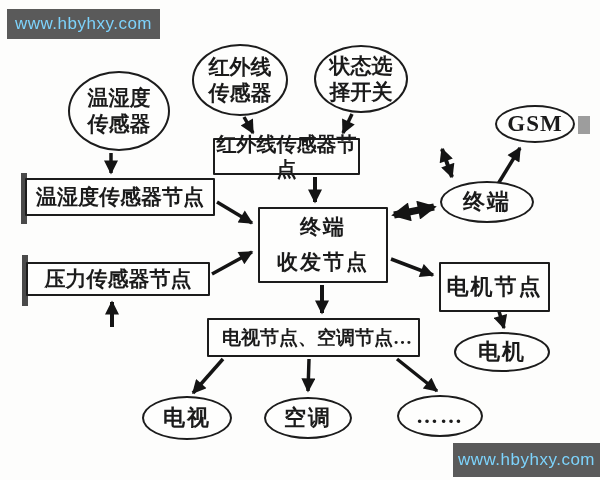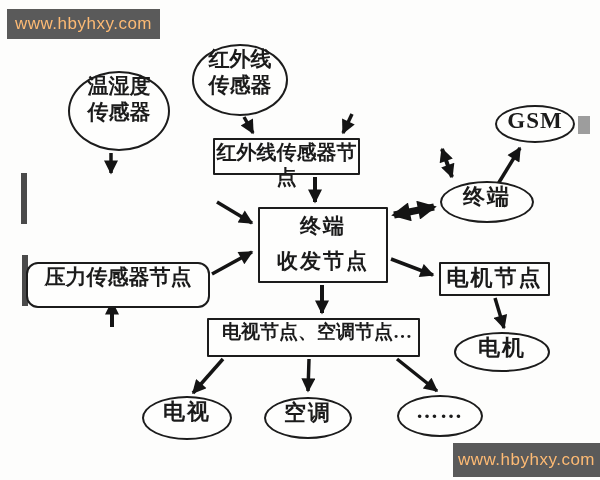--- a/index.html
+++ b/index.html
@@ -2,36 +2,36 @@
 <html><head>
 <meta charset="utf-8">
 <style>
   html,body{margin:0;padding:0;background:#fff;}
   .canvas{
     position:relative;width:600px;height:480px;background:#fdfdfc;overflow:hidden;
     font-family:"Liberation Serif","DejaVu Serif",serif;
   }
   .wires{position:absolute;left:0;top:0;width:600px;height:480px;}
   .node{
-    position:absolute;display:flex;align-items:flex-start;justify-content:center;
+    position:absolute;display:flex;align-items:center;justify-content:center;
     text-align:center;color:#1b1b1b;font-weight:bold;
     background:#fefefd;border:2px solid #1c1c1c;box-sizing:border-box;
     white-space:pre-line;line-height:1.25;
   }
   .ellipse{border-radius:50%;border-width:2.5px;}
   .rect{border-radius:1px;}
   .fs19{font-size:19px;}
   .fs20{font-size:20px;}
   .fs21{font-size:21px;}
   .fs22{font-size:22px;letter-spacing:2px;}
   .fs23{font-size:23px;letter-spacing:1px;}
   .mainbox{line-height:1.65;font-size:21px;letter-spacing:2px;}
   .watermark{
     position:absolute;display:flex;align-items:center;justify-content:center;
-    background:#5a5a5a;color:#fdba74;font-family:"Liberation Sans","DejaVu Sans",sans-serif;
+    background:#5a5a5a;color:#7dd3fc;font-family:"Liberation Sans","DejaVu Sans",sans-serif;
     font-size:17px;font-weight:normal;letter-spacing:.5px;
   }
   .shadowbar{position:absolute;background:#4a4a4a;}
   .graytick{position:absolute;background:#9d9d9d;}
 </style>
 </head>
 <body>
 
 <div class="canvas">
 
@@ -67,44 +67,47 @@
   <div class="shadowbar" style="left:21px;top:173px;width:6px;height:51px;"></div>
   <div class="shadowbar" style="left:22px;top:255px;width:6px;height:51px;"></div>
   <div class="graytick" style="left:578px;top:116px;width:12px;height:18px;"></div>
 
   <div class="node ellipse fs21" style="left:68px;top:71px;width:102px;height:80px;font-family:Liberation Serif, serif;"><span>温湿度
 传感器</span></div>
 
   <div class="node ellipse fs21" style="left:192px;top:44px;width:96px;height:72px;"><span>红外线
 传感器</span></div>
 
+  <div class="node ellipse fs21" style="left:314px;top:45px;width:94px;height:68px;"><span>状态选
+择开关</span></div>
 
 
   <div class="node ellipse fs23" style="left:495px;top:105px;width:80px;height:38px;"><span>GSM</span></div>
 
   <div class="node ellipse fs22" style="left:440px;top:181px;width:94px;height:42px;"><span>终端</span></div>
 
 
   <div class="node ellipse fs22" style="left:454px;top:332px;width:96px;height:40px;"><span>电机</span></div>
 
   <div class="node ellipse fs22" style="left:142px;top:396px;width:90px;height:44px;"><span>电视</span></div>
 
   <div class="node ellipse fs22" style="left:264px;top:397px;width:88px;height:42px;"><span>空调</span></div>
 
   <div class="node ellipse fs22" style="left:397px;top:395px;width:86px;height:42px;"><span>……</span></div>
 
   <div class="node rect fs20" style="left:213px;top:138px;width:147px;height:37px;"><span>红外线传感器节点</span></div>
 
+  <div class="node rect fs21" style="left:25px;top:178px;width:190px;height:38px;"><span>温湿度传感器节点</span></div>
 
   <div class="node rect mainbox" style="left:258px;top:207px;width:130px;height:76px;"><span>终端
 收发节点</span></div>
 
-  <div class="node rect fs21" style="left:26px;top:262px;width:184px;height:46px;border-radius:12px;"><span>压力传感器节点</span></div>
+  <div class="node rect fs21" style="left:26px;top:262px;width:184px;height:34px;"><span>压力传感器节点</span></div>
 
-  <div class="node rect fs22" style="left:439px;top:262px;width:111px;height:34px;"><span>电机节点</span></div>
+  <div class="node rect fs22" style="left:439px;top:262px;width:111px;height:50px;"><span>电机节点</span></div>
 
   <div class="node rect fs19" style="left:207px;top:318px;width:213px;height:39px;padding-left:7px;"><span>电视节点、空调节点…</span></div>
 
   <div class="watermark" style="left:7px;top:9px;width:153px;height:30px;">
       <span>www.hbyhxy.com</span>
     </div>
 
   <div class="watermark" style="left:453px;top:443px;width:147px;height:34px;">
       <span>www.hbyhxy.com</span>
     </div>

